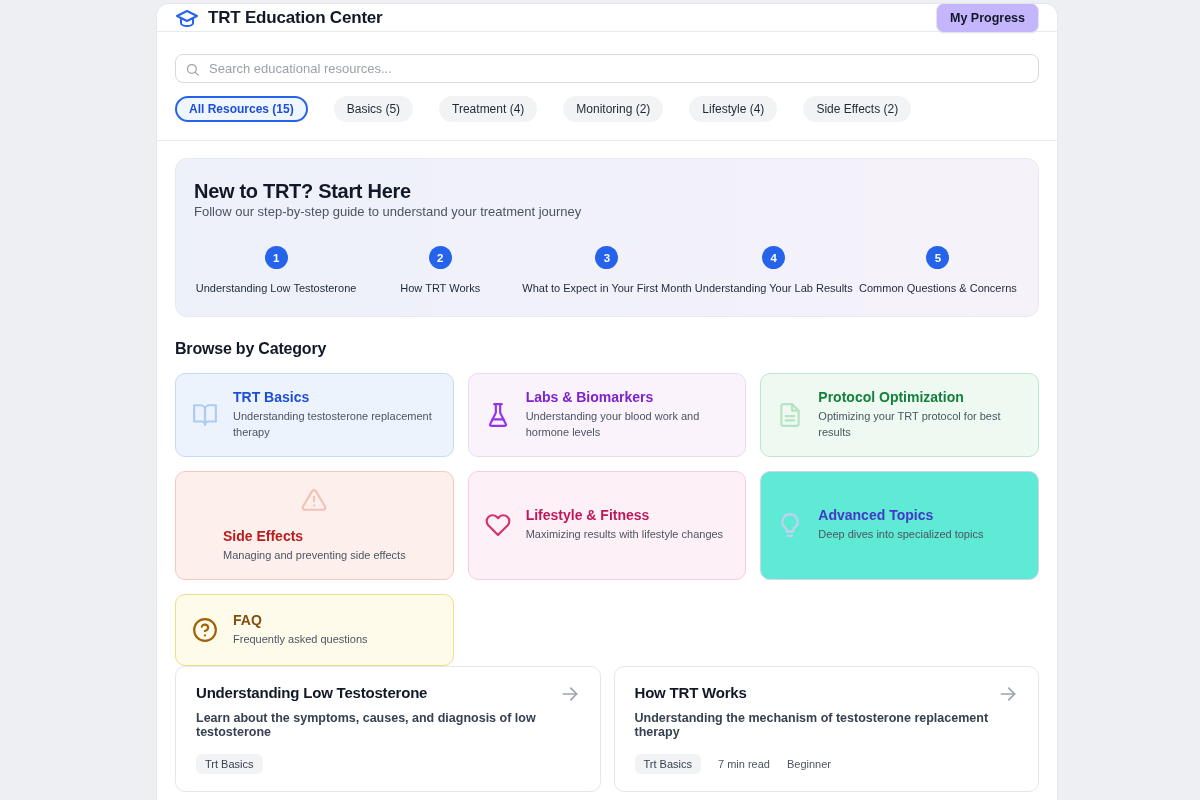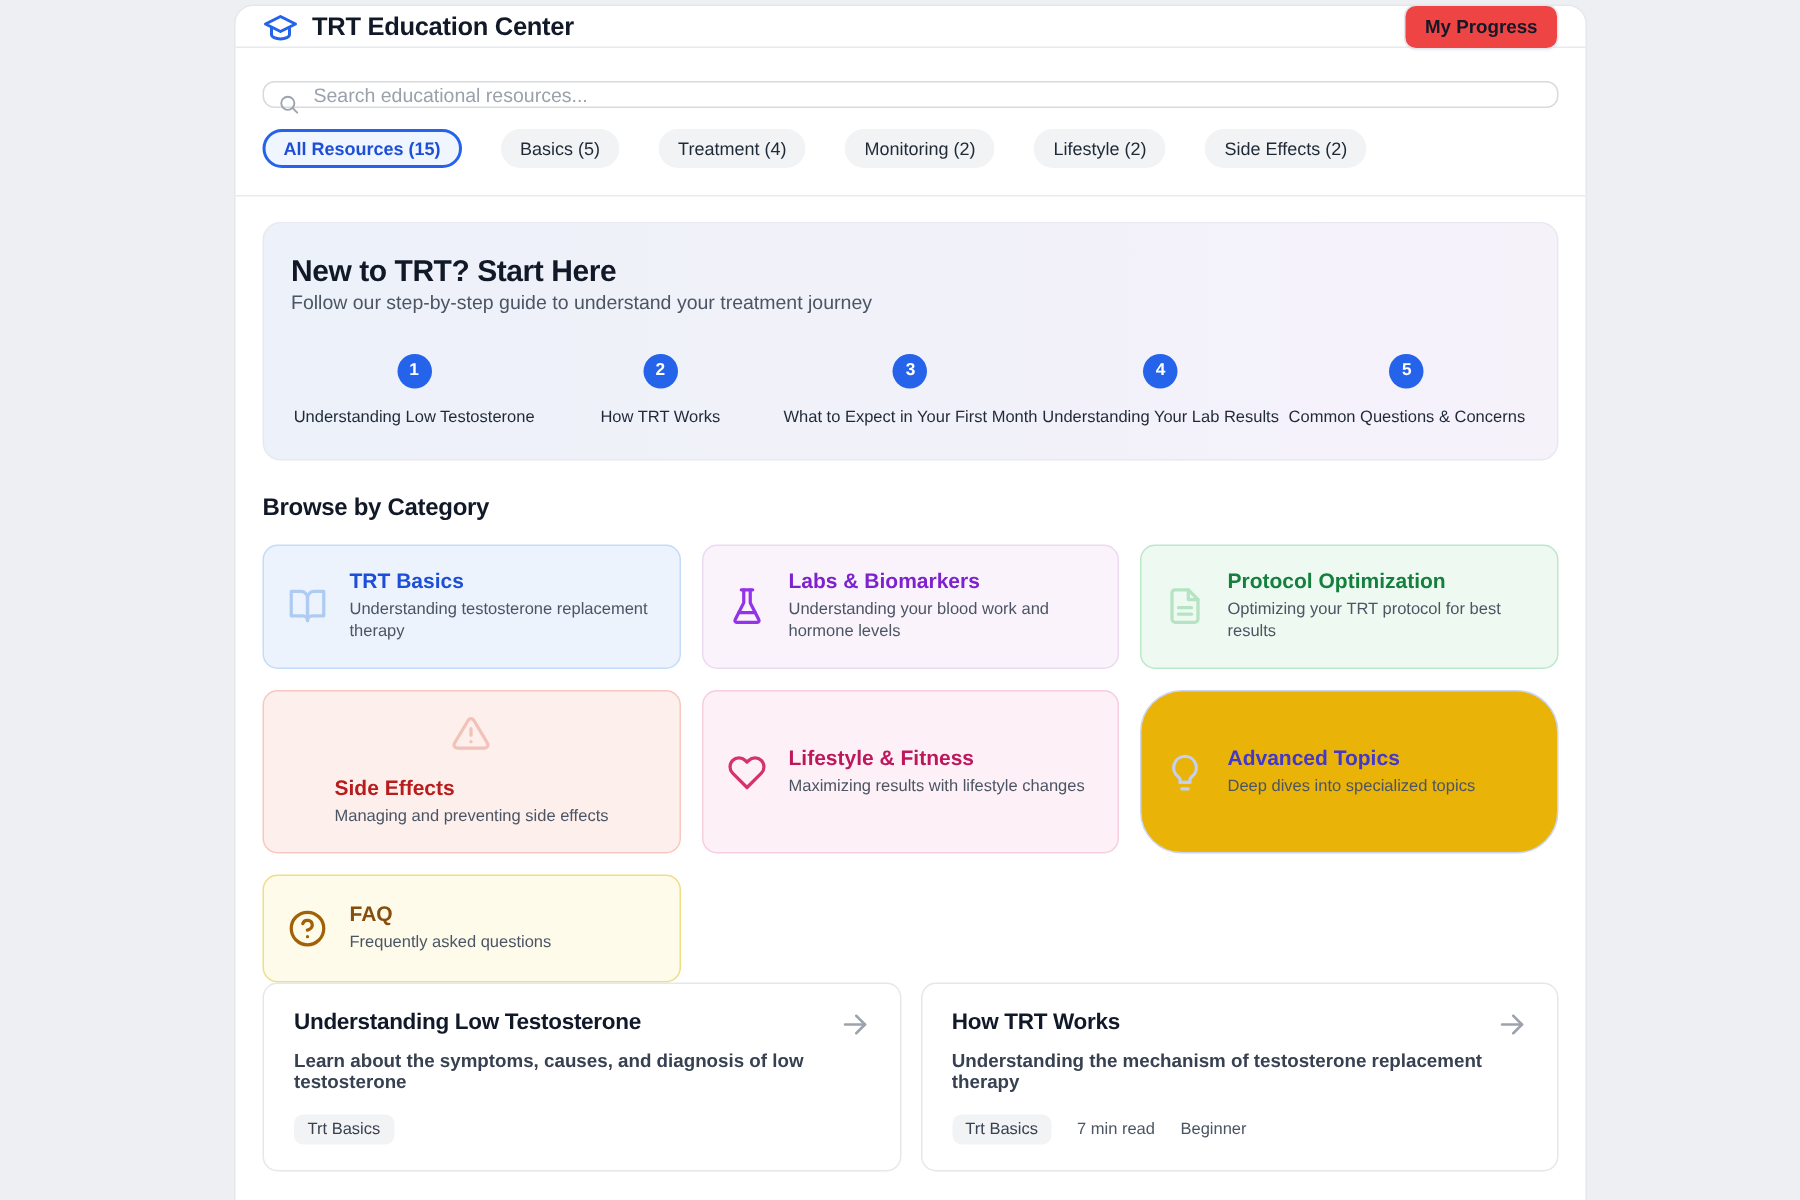--- a/index.html
+++ b/index.html
@@ -19,34 +19,34 @@
   }
   
   .header {
     display: flex; align-items: center; justify-content: space-between;
     padding: 10px 18px; border-bottom: 1px solid #e8eaee; height: 28px;
   }
   .brand { display: flex; align-items: center; gap: 9px; }
   .brand .logo { width: 24px; height: 24px; color: #2563eb; display: inline-flex; }
   .brand .title { font-size: 17px; font-weight: bold; letter-spacing: -0.2px; }
   .progress-btn {
-    background: #ef4444; border: 1px solid #e2e5ea; border-radius: 8px;
+    background: #c4b5fd; border: 1px solid #e2e5ea; border-radius: 8px;
     padding: 7px 13px; font-size: 12.5px; font-weight: 600; color: #111827;
     font-family: inherit; cursor: pointer; box-shadow: 0 1px 2px rgba(0,0,0,0.04); margin-left: 20px;
   }
   
   .search-section { padding: 22px 18px 0; }
   .search-box {
     position: relative; width: 100%;
   }
   .search-box .s-icon {
     position: absolute; left: 10px; top: 8px; width: 15px; height: 15px; color: #9ca3af;
   }
   .search-input {
-    width: 100%; height: 18px; border: 1px solid #d7dade; border-radius: 8px;
+    width: 100%; height: 29px; border: 1px solid #d7dade; border-radius: 8px;
     padding: 0 12px 0 33px; font-size: 13px; font-family: inherit; color: #111827;
     outline: none; background: #fff;
   }
   .search-input::placeholder { color: #9aa1ab; }
   .filters {
     display: flex; gap: 26px; padding: 13px 18px 18px; border-bottom: 1px solid #e8eaee;
   }
   .pill {
     font-size: 12px; padding: 5px 12px; border-radius: 999px; background: #f1f3f5;
     color: #1f2937; border: 1px solid transparent; font-family: inherit; cursor: pointer;
@@ -81,21 +81,21 @@
   }
   .cat-card .c-icon { width: 26px; height: 26px; flex: 0 0 26px; }
   .cat-card .c-title { font-size: 14px; font-weight: bold; }
   .cat-card .c-desc { font-size: 11px; color: #4b5563; margin-top: 4px; line-height: 1.45; }
   .cat-card.row1 { min-height: 80px; }
   .c-blue   { background: #ecf3fd; border-color: #c3dcf8; } .c-blue .c-title { color: #1d4ed8; }   .c-blue .c-icon { color: #aecbf2; }
   .c-purple { background: #faf3fb; border-color: #ecd9f2; } .c-purple .c-title { color: #7e22ce; } .c-purple .c-icon { color: #9333ea; }
   .c-green  { background: #eefaf1; border-color: #bce8ca; } .c-green .c-title { color: #15803d; }  .c-green .c-icon { color: #b5e3c3; }
   .c-red    { background: #fdefec; border-color: #f6c9c0; flex-direction: column; } .c-red .c-title { color: #b91c1c; }    .c-red .c-icon { color: #f2c1b7; }
   .c-pink   { background: #fdf1f7; border-color: #f7cde0; } .c-pink .c-title { color: #be185d; }   .c-pink .c-icon { color: #d6336c; }
-  .c-indigo { background: #eab308; border-color: #cbd4f0; border-radius: 28px; } .c-indigo .c-title { color: #4338ca; } .c-indigo .c-icon { color: #c5cff0; }
+  .c-indigo { background: #5eead4; border-color: #cbd4f0; } .c-indigo .c-title { color: #4338ca; } .c-indigo .c-icon { color: #c5cff0; }
   .c-amber  { background: #fffbeb; border-color: #f0dd86; } .c-amber .c-title { color: #854d0e; }  .c-amber .c-icon { color: #a16207; }
   
   .art-grid { display: grid; grid-template-columns: repeat(2, 1fr); gap: 13px; }
   .art-card {
     background: #fff; border: 1px solid #e5e7eb; border-radius: 10px;
     padding: 17px 20px; cursor: pointer;
   }
   .art-top { display: flex; justify-content: space-between; align-items: flex-start; }
   .art-title { font-size: 15px; font-weight: bold; letter-spacing: -0.2px; }
   .arrow { width: 20px; height: 20px; color: #9ca3af; flex: 0 0 20px; }
@@ -133,21 +133,21 @@
       </span>
       <input class="search-input" type="text" placeholder="Search educational resources..." style="">
     </div>
   </div>
 
   <div class="filters">
     <button class="pill active">All Resources (15)</button>
     <button class="pill">Basics (5)</button>
     <button class="pill">Treatment (4)</button>
     <button class="pill">Monitoring (2)</button>
-    <button class="pill">Lifestyle (2)</button>
+    <button class="pill">Lifestyle (4)</button>
     <button class="pill">Side Effects (2)</button>
   </div>
 
   <div class="main">
 
     <div class="hero">
       <h1>New to TRT? Start Here</h1>
       <div class="sub">Follow our step-by-step guide to understand your treatment journey</div>
       <div class="steps">
         <div class="step">

